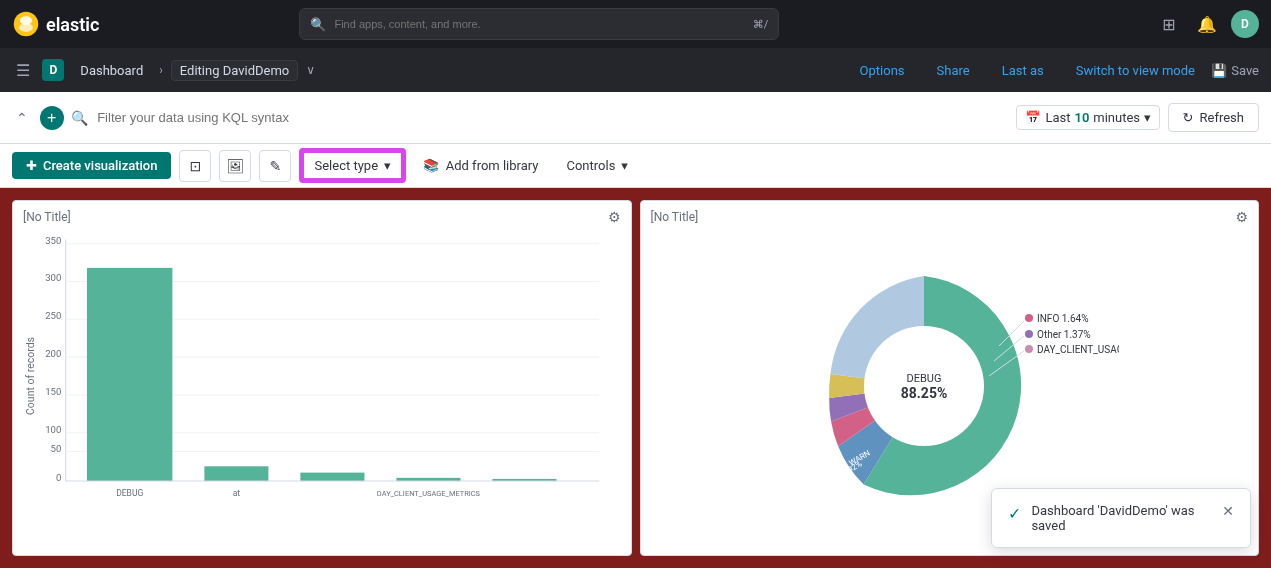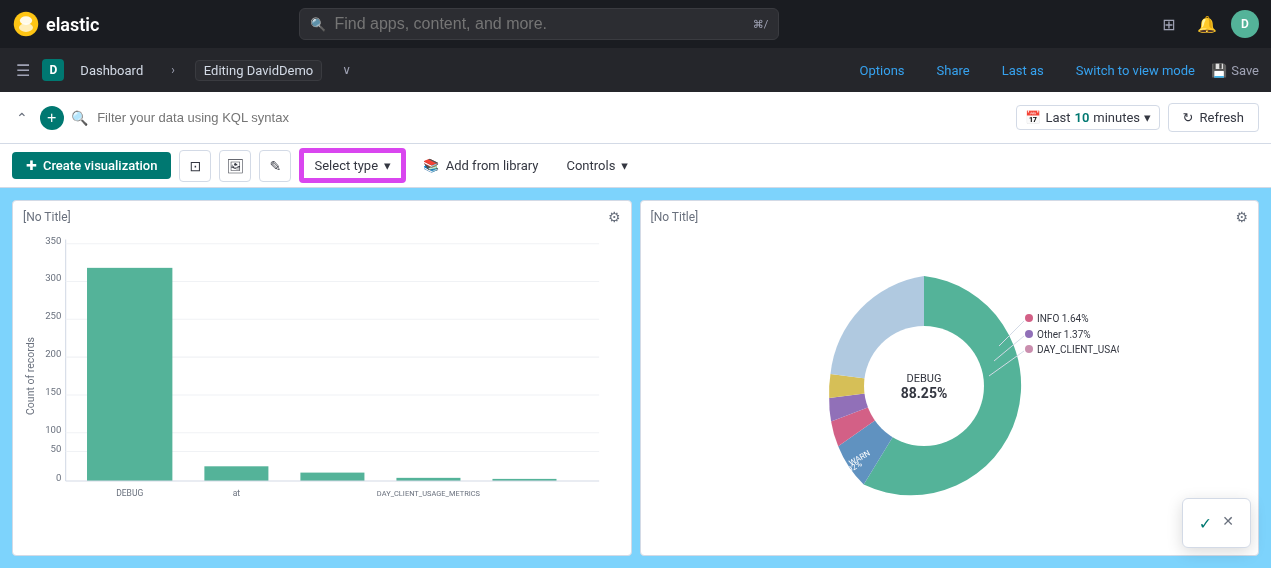--- a/index.html
+++ b/index.html
@@ -40,21 +40,21 @@
       color: #9fa2b4;
       font-size: 13px;
       height: 32px;
       margin: 0 auto;
     }
     .search-bar input {
       background: transparent;
       border: none;
       outline: none;
       color: #9fa2b4;
-      font-size: 16px;
+      font-size: 11px;
       flex: 1;
     }
     .nav-icons {
       display: flex;
       align-items: center;
       gap: 10px;
       margin-left: auto;
     }
     .nav-icon-btn {
       color: #9fa2b4;
@@ -103,21 +103,21 @@
       border-radius: 4px;
       display: flex;
       align-items: center;
       justify-content: center;
       font-size: 12px;
       font-weight: 700;
     }
     .breadcrumb {
       display: flex;
       align-items: center;
-      gap: 20px;
+      gap: 8px;
     }
     .breadcrumb-item {
       font-size: 13px;
       color: #d3dae6;
       padding: 2px 8px;
       border-radius: 4px;
       cursor: pointer;
     }
     .breadcrumb-item.active {
       background: #2c2d32;
@@ -298,21 +298,21 @@
       cursor: pointer;
       font-family: inherit;
     }
 
     
     .main-content {
       display: flex;
       gap: 0;
       padding: 8px;
       height: calc(568px - 48px - 44px - 52px - 44px);
-      background: #7dd3fc;
+      background: #7f1d1d;
     }
 
     
     .chart-panel {
       background: white;
       border: 1px solid #d3dae6;
       border-radius: 4px;
       flex: 1;
       margin: 4px;
       position: relative;
@@ -554,14 +554,15 @@
         <text x="72" y="220" font-size="8" fill="white" transform="rotate(-30, 72, 220)">WARN</text>
         <text x="65" y="230" font-size="8" fill="white" transform="rotate(-30, 65, 230)">4.92%</text>
       </svg>
     </div>
   </div>
 
 </div>
 
 <div class="toast">
   <span class="toast-check">✓</span>
+  <span class="toast-text">Dashboard 'DavidDemo' was saved</span>
   <span class="toast-close">✕</span>
 </div>
 
 </body></html>

